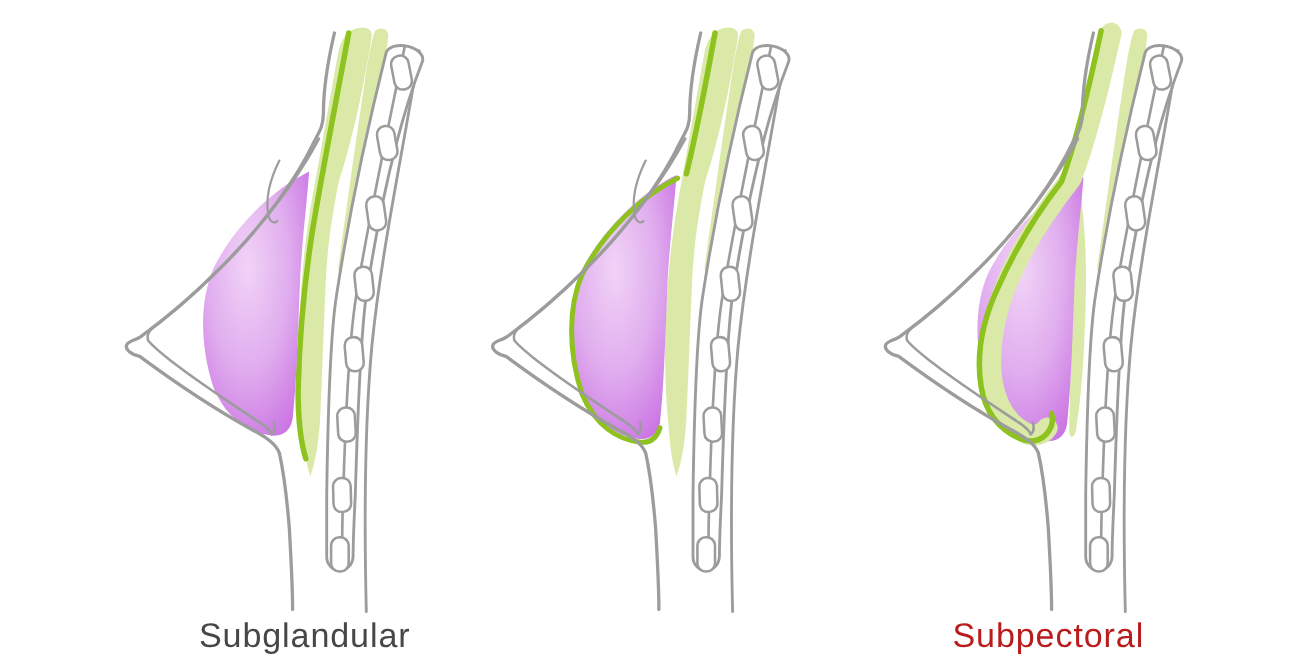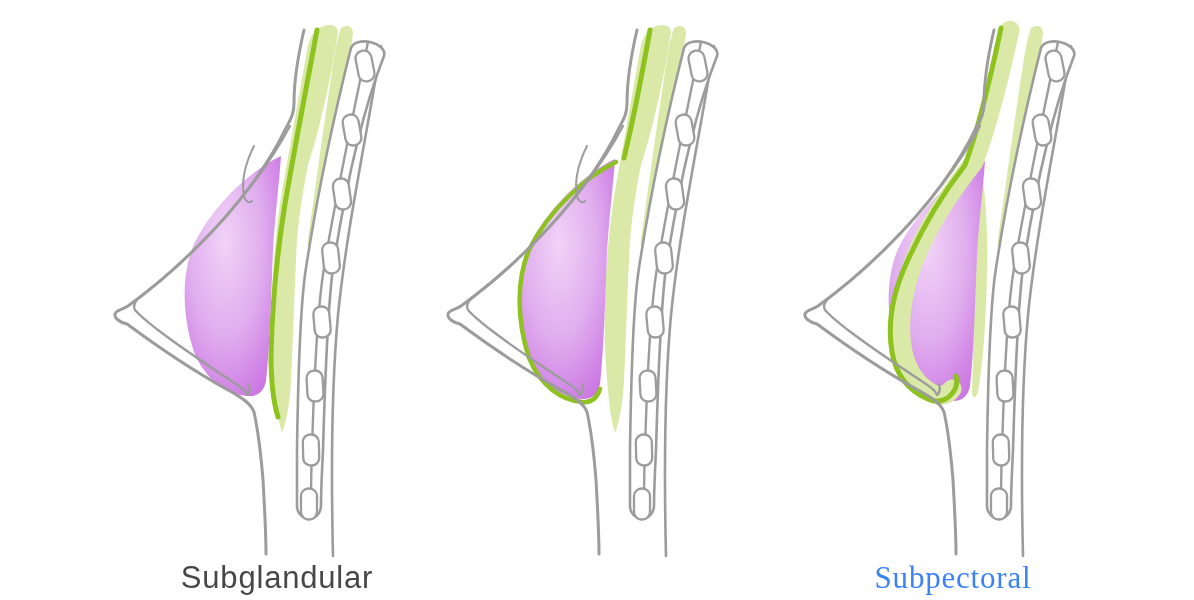--- a/index.html
+++ b/index.html
@@ -94,14 +94,14 @@
           <path d="M281,156 C252,170 215,202 194,244 C182,272 181,312 194,352 C206,381 227,394 247,396 C258,397 264,391 266,381 C270,345 271,298 273,250 C275,216 279,184 281,156 Z" fill="url(#gImp)"></path>
         </g>
         <path d="M320,30 C308,85 296,130 284,162 C262,190 240,222 226,256 C213,288 208,318 212,347 C216,370 227,386 243,394 C251,397 258,395 262,389" fill="none" stroke="#dae9a7" stroke-width="19" stroke-linecap="round" stroke-linejoin="round"></path>
         <path d="M311,28 C299,85 288,130 275,165 C254,192 233,226 217,262 C203,292 197,322 202,352 C206,375 219,391 238,399 C250,404 260,399 265,389 C267,385 267,380 266,376" fill="none" stroke="#8dc21f" stroke-width="5" stroke-linecap="round" stroke-linejoin="round"></path>
         <path d="M304,30 C297,60 294,85 294,103 C294,115 290,120 286,128 C270,162 240,205 196,248 C172,272 146,293 128,306 C122,310 116,310 115,314 C114,318 119,322 127,324 C154,344 192,370 228,390 C243,398 251,404 254,412 C258,430 261,455 263,480 C265,515 266,540 266,554" fill="none" stroke="#9c9c9c" stroke-width="3" stroke-linecap="round" stroke-linejoin="round"></path>
         <path d="M290,126 C272,160 243,200 202,242 C180,264 158,283 140,297 C135,301 133,306 135,310 C141,317 149,323 158,330 C184,350 212,368 236,384 C242,388 246,391 247,395 C250,393 250,388 249,384" fill="none" stroke="#9c9c9c" stroke-width="2.3" stroke-linecap="round" stroke-linejoin="round"></path>
       </g>
     </svg>
 
   <div class="panel-label" style="left: 277px; color: rgb(71, 71, 71);">Subglandular</div>
-  <div class="panel-label" style="left: 953px; color: #3b82f6; font-family: Liberation Serif, serif;">Subpectoral</div>
+  <div class="panel-label" style="left: 953px; color: #b91c1c;">Subpectoral</div>
 </div>
 
 </body></html>

